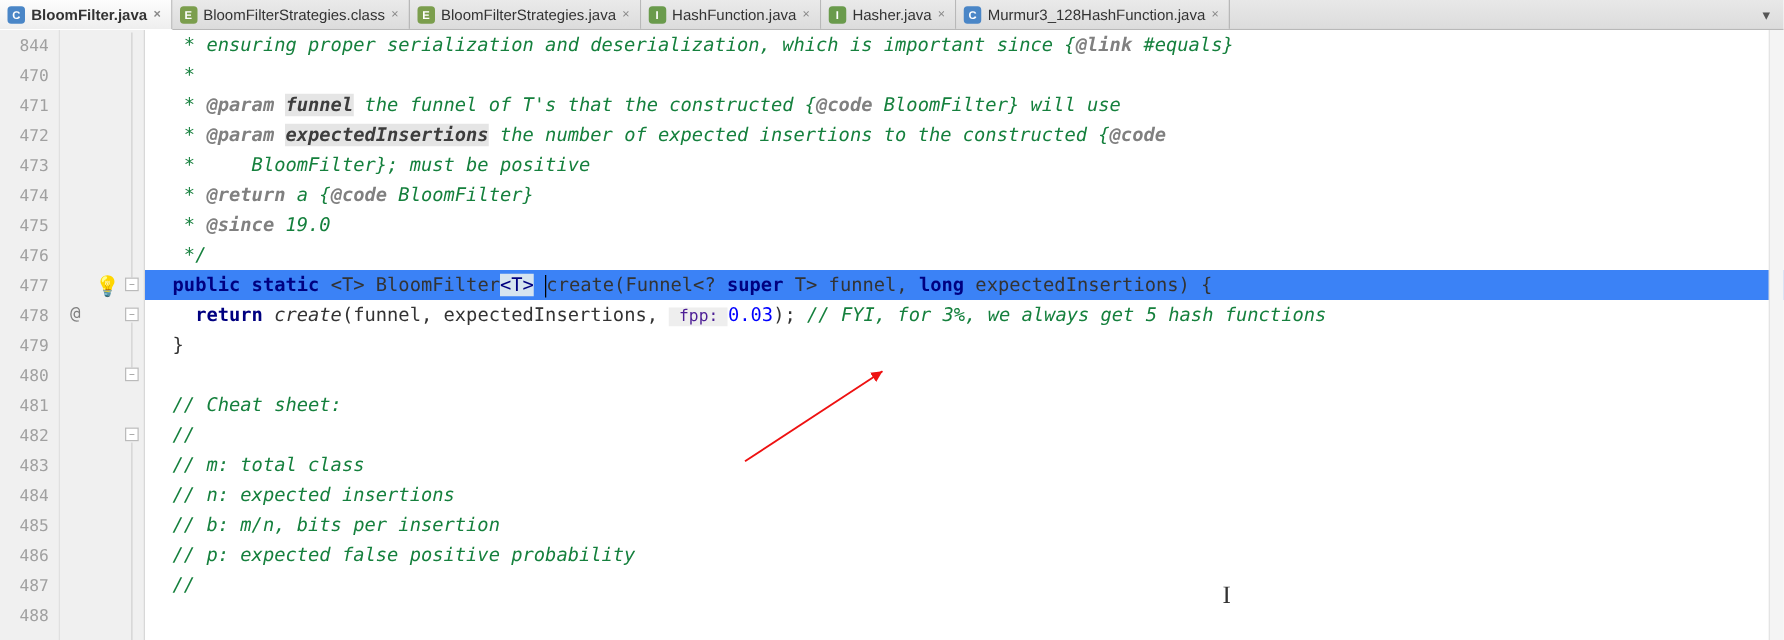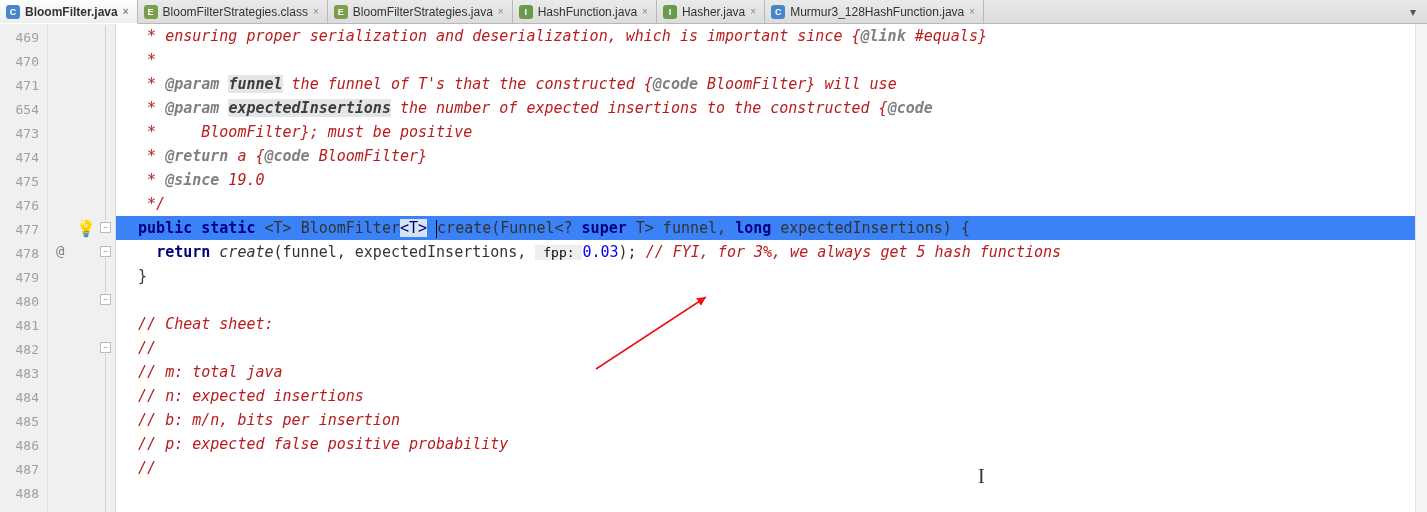--- a/index.html
+++ b/index.html
@@ -15,29 +15,29 @@
   .ic-i { background: #6a9b4c; }
   .tab-right { margin-left: auto; display: flex; align-items: center; padding-right: 6px; gap: 4px; }
   .dropdown-btn { width: 16px; height: 16px; display: flex; align-items: center; justify-content: center; color: #555; }
   .editor { display: flex; height: calc(512px - 24px); }
   .gutter-nums { width: 48px; background: #f0f0f0; border-right: 1px solid #e0e0e0; text-align: right; padding-top: 2px; }
   .gutter-marks { width: 68px; background: #f0f0f0; border-right: 1px solid #d8d8d8; position: relative; }
   .ln { height: 24px; line-height: 24px; font-family: Consolas, monospace; font-size: 13px; color: #a0a0a0; padding-right: 8px; }
   .code-area { flex: 1; font-family: Consolas, monospace; font-size: 15px; line-height: 24px; position: relative; background: #fff; }
   .code-line { height: 24px; white-space: pre; padding-left: 4px; color: #333; }
   .hl-line { background: #3b82f6; }
-  .c-comment { color: #b91c1c; font-style: italic; }
+  .c-comment { color: #15803d; font-style: italic; }
   .c-tag { color: #808080; font-style: italic; font-weight: bold; }
   .c-tagparam { color: #3d3d3d; font-style: italic; font-weight: bold; background: #e5e5e5; }
   .c-keyword { color: #000080; font-weight: bold; }
   .c-return { font-weight: bold; }
   .c-method { font-style: italic; }
   .c-num { color: #0000ff; }
   .c-typehl { background: #d6e4f0; color: #000080; }
-  .c-paramhint { background: #eeeeee; color: #000000; font-size: 13px; }
+  .c-paramhint { background: #eeeeee; color: #4c1d95; font-size: 13px; }
   .fold-marker { position: absolute; width: 11px; height: 11px; border: 1px solid #bbb; background: #fff; display: flex; align-items: center; justify-content: center; font-size: 8px; color: #888; left: 52px; }
   .fold-line { position: absolute; left: 57px; width: 1px; background: #d0d0d0; }
   .at-mark { position: absolute; left: 8px; font-family: Consolas, monospace; font-size: 14px; color: #808080; }
   .bulb { position: absolute; font-size: 16px; left: 28px; color: #e2a100; }
   .cursor { display: inline-block; width: 1px; height: 18px; background: #000; vertical-align: middle; }
   .breadcrumb-bar { position: absolute; right: 0; top: 24px; bottom: 0; width: 12px; background: #f4f4f4; border-left: 1px solid #e4e4e4; }
   .caret-ibeam { position: absolute; font-family: serif; font-size: 20px; color: #333; pointer-events: none; }
   .red-arrow { position: absolute; pointer-events: none; }
 </style>
 </head>
@@ -75,24 +75,24 @@
     <span class="close">×</span>
   </div>
   <div class="tab-right">
     <span class="dropdown-btn">▾</span>
   </div>
 </div>
 
 <div class="editor">
 
   <div class="gutter-nums">
-    <div class="ln">469</div>
+    <div class="ln">844</div>
     <div class="ln">470</div>
     <div class="ln">471</div>
-    <div class="ln">654</div>
+    <div class="ln">472</div>
     <div class="ln">473</div>
     <div class="ln">474</div>
     <div class="ln">475</div>
     <div class="ln">476</div>
     <div class="ln">477</div>
     <div class="ln">478</div>
     <div class="ln">479</div>
     <div class="ln">480</div>
     <div class="ln">481</div>
     <div class="ln">482</div>
@@ -124,21 +124,21 @@
     <div class="code-line"><span class="c-comment">   *     BloomFilter}; must be positive</span></div>
     <div class="code-line"><span class="c-comment">   * </span><span class="c-tag">@return</span><span class="c-comment"> a {</span><span class="c-tag">@code</span><span class="c-comment"> BloomFilter}</span></div>
     <div class="code-line"><span class="c-comment">   * </span><span class="c-tag">@since</span><span class="c-comment"> 19.0</span></div>
     <div class="code-line"><span class="c-comment">   */</span></div>
     <div class="code-line hl-line">  <span class="c-keyword">public</span> <span class="c-keyword">static</span> <span>&lt;T&gt;</span> <span>BloomFilter</span><span class="c-typehl">&lt;T&gt;</span> <span class="cursor"></span><span>create</span><span>(Funnel&lt;? </span><span class="c-keyword">super</span><span> T&gt; funnel, </span><span class="c-keyword">long</span><span> expectedInsertions) {</span></div>
     <div class="code-line">    <span class="c-keyword c-return">return</span> <span class="c-method">create</span><span>(funnel, expectedInsertions, </span><span class="c-paramhint"> fpp: </span><span class="c-num">0.03</span><span>); </span><span class="c-comment">// FYI, for 3%, we always get 5 hash functions</span></div>
     <div class="code-line"><span>  }</span></div>
     <div class="code-line"></div>
     <div class="code-line"><span class="c-comment">  // Cheat sheet:</span></div>
     <div class="code-line"><span class="c-comment">  //</span></div>
-    <div class="code-line"><span class="c-comment">  // m: total java</span></div>
+    <div class="code-line"><span class="c-comment">  // m: total class</span></div>
     <div class="code-line"><span class="c-comment">  // n: expected insertions</span></div>
     <div class="code-line"><span class="c-comment">  // b: m/n, bits per insertion</span></div>
     <div class="code-line"><span class="c-comment">  // p: expected false positive probability</span></div>
     <div class="code-line"><span class="c-comment">  //</span></div>
 
     <svg class="red-arrow" style="left:470px; top:265px;" width="140" height="90">
       <defs>
           <marker id="ah" markerWidth="8" markerHeight="8" refX="6" refY="3" orient="auto">
             <path d="M0,0 L6,3 L0,6 Z" fill="#e11"></path>
           </marker>

